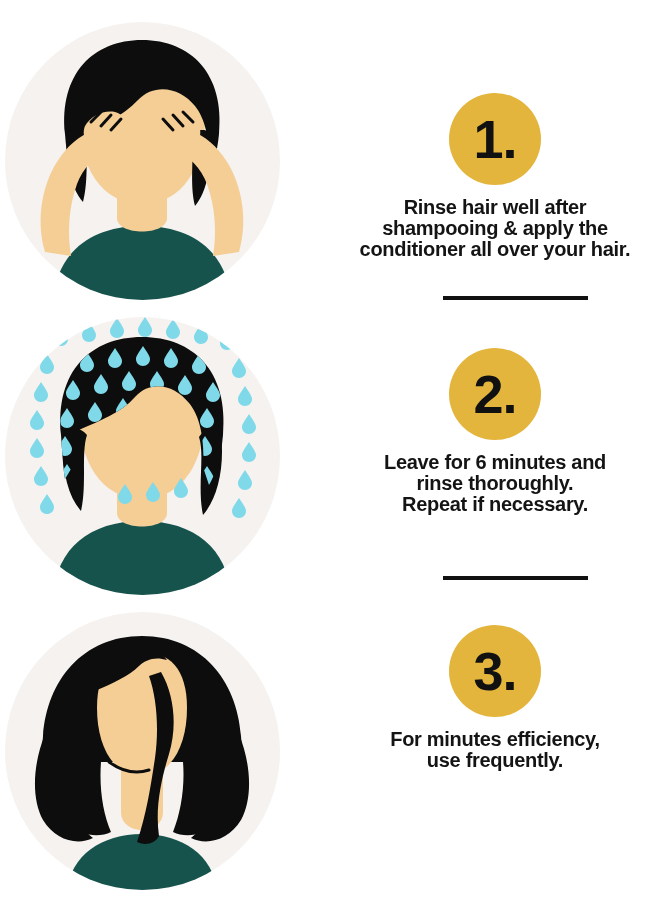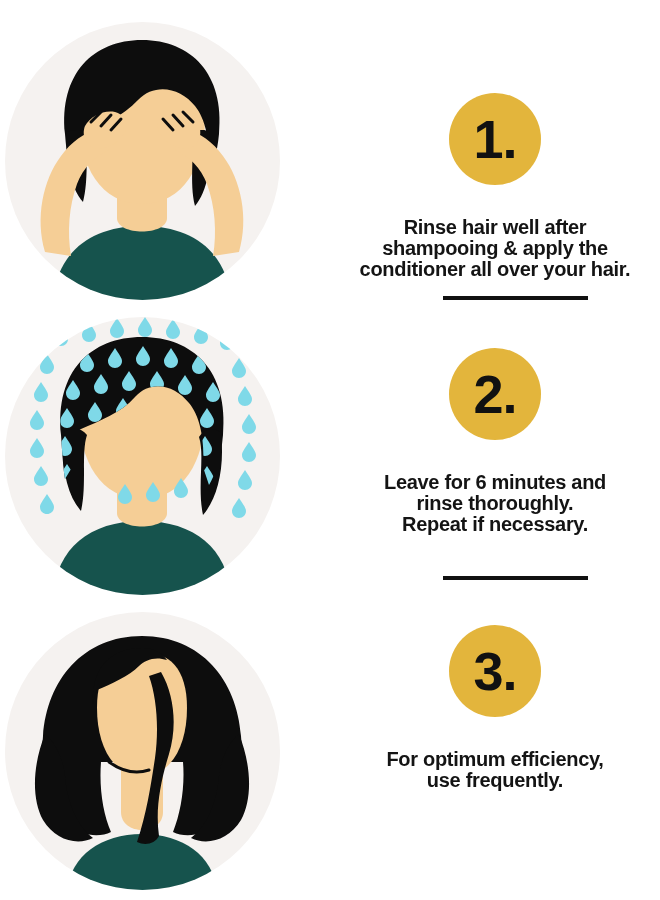--- a/index.html
+++ b/index.html
@@ -55,21 +55,21 @@
     color: #111111;
     font-size: 54px;
     font-weight: bold;
     line-height: 92px;
     letter-spacing: -1px;
     text-align: center;
     font-family: "Liberation Sans", sans-serif;
   }
 
   .step-text {
-    margin-top: 32px;
+    margin-top: 12px;
     color: #141414;
     font-size: 20px;
     font-weight: bold;
     line-height: 21px;
     letter-spacing: -0.3px;
     white-space: pre-line;
     font-family: "Liberation Sans", sans-serif;
   }
 
   .divider {
@@ -250,17 +250,17 @@
     <div class="badge">2.</div>
     <div class="step-text">Leave for 6 minutes and
 rinse thoroughly.
 Repeat if necessary.</div>
   </div>
 
   <div class="divider" id="divider-2"></div>
 
   <div class="step" id="step-3">
     <div class="badge">3.</div>
-    <div class="step-text">For optimum efficiency,
+    <div class="step-text">For minutes efficiency,
 use frequently.</div>
   </div>
 
 </div>
 
 </body></html>

